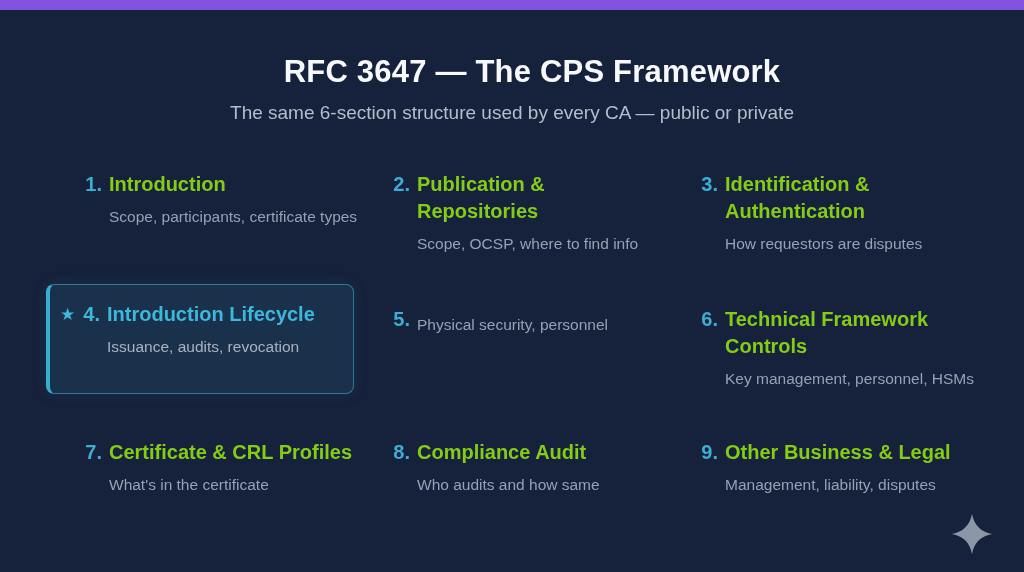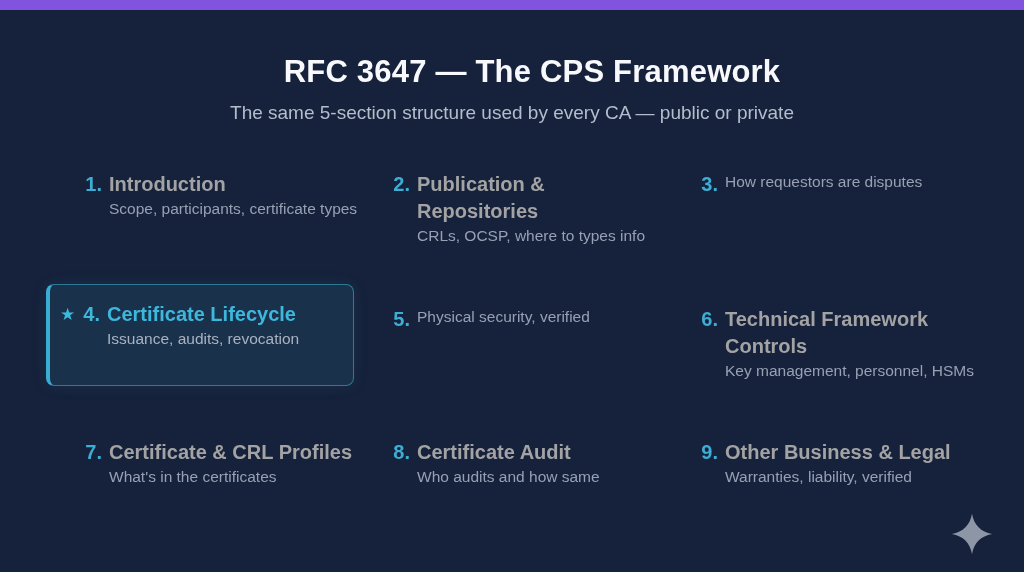--- a/index.html
+++ b/index.html
@@ -62,24 +62,25 @@
     color: #3eadd3;
     margin-right: 7px;
   }
   .content {
     max-width: 250px;
   }
   .item-title {
     font-size: 20px;
     line-height: 27px;
     font-weight: 700;
-    color: #a3a3a3;
+    color: #84cc16;
     max-width: 248px;
   }
   .item-desc {
+    margin-top: 8px;
     font-size: 15.5px;
     line-height: 21px;
     color: #97a1b3;
     max-width: 252px;
   }
   .card {
     display: flex;
     align-items: flex-start;
     margin: -22px 24px 0 -34px;
     padding: 16px 10px 36px 10px;
@@ -109,95 +110,96 @@
   }
 </style>
 </head>
 <body>
 
 <div class="slide">
   <div class="top-bar"></div>
 
   <div class="header">
     <div class="main-title">RFC 3647 — The CPS Framework</div>
-    <div class="subtitle">The same 5-section structure used by every CA — public or private</div>
+    <div class="subtitle">The same 6-section structure used by every CA — public or private</div>
   </div>
 
   <div class="grid">
 
     <div class="cell">
       <span class="num">1.</span>
       <div class="content">
         <div class="item-title">Introduction</div>
         <div class="item-desc">Scope, participants, certificate types</div>
       </div>
     </div>
 
     <div class="cell">
       <span class="num">2.</span>
       <div class="content">
         <div class="item-title">Publication &amp; Repositories</div>
-        <div class="item-desc">CRLs, OCSP, where to types info</div>
+        <div class="item-desc">Scope, OCSP, where to find info</div>
       </div>
     </div>
 
     <div class="cell">
       <span class="num">3.</span>
       <div class="content">
+        <div class="item-title">Identification &amp; Authentication</div>
         <div class="item-desc">How requestors are disputes</div>
       </div>
     </div>
 
     <div class="cell">
       <div class="card">
         <span class="star">★</span>
         <span class="num accent">4.</span>
         <div class="content">
-          <div class="item-title accent">Certificate Lifecycle</div>
+          <div class="item-title accent">Introduction Lifecycle</div>
           <div class="item-desc">Issuance, audits, revocation</div>
         </div>
       </div>
     </div>
 
     <div class="cell">
       <span class="num">5.</span>
       <div class="content">
-        <div class="item-desc">Physical security, verified</div>
+        <div class="item-desc">Physical security, personnel</div>
       </div>
     </div>
 
     <div class="cell">
       <span class="num">6.</span>
       <div class="content">
         <div class="item-title">Technical Framework Controls</div>
         <div class="item-desc">Key management, personnel, HSMs</div>
       </div>
     </div>
 
     <div class="cell">
       <span class="num">7.</span>
       <div class="content">
         <div class="item-title">Certificate &amp; CRL Profiles</div>
-        <div class="item-desc">What's in the certificates</div>
+        <div class="item-desc">What's in the certificate</div>
       </div>
     </div>
 
     <div class="cell">
       <span class="num">8.</span>
       <div class="content">
-        <div class="item-title">Certificate Audit</div>
+        <div class="item-title">Compliance Audit</div>
         <div class="item-desc">Who audits and how same</div>
       </div>
     </div>
 
     <div class="cell">
       <span class="num">9.</span>
       <div class="content">
         <div class="item-title">Other Business &amp; Legal</div>
-        <div class="item-desc">Warranties, liability, verified</div>
+        <div class="item-desc">Management, liability, disputes</div>
       </div>
     </div>
 
   </div>
 
   <svg class="sparkle" viewBox="0 0 24 24">
     <path d="M12 1 C13.1 7.2 16.8 10.9 23 12 C16.8 13.1 13.1 16.8 12 23 C10.9 16.8 7.2 13.1 1 12 C7.2 10.9 10.9 7.2 12 1 Z" fill="#8d96a6"></path>
   </svg>
 </div>
 

